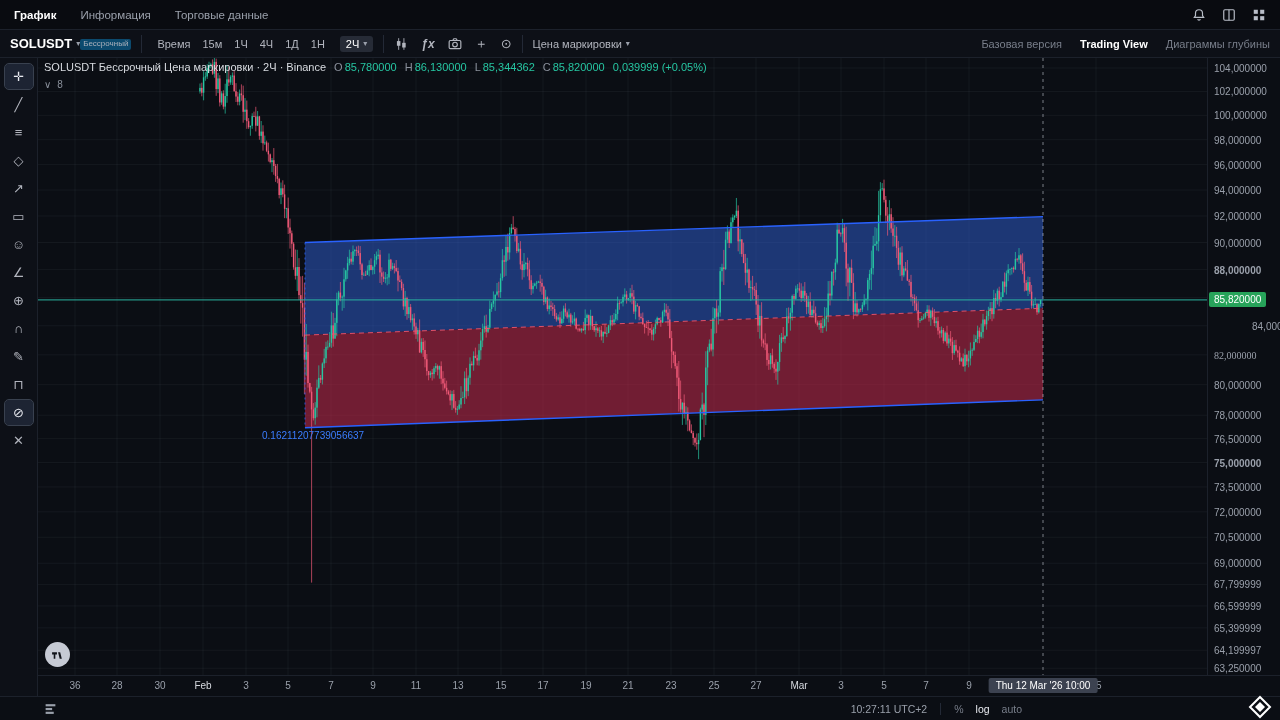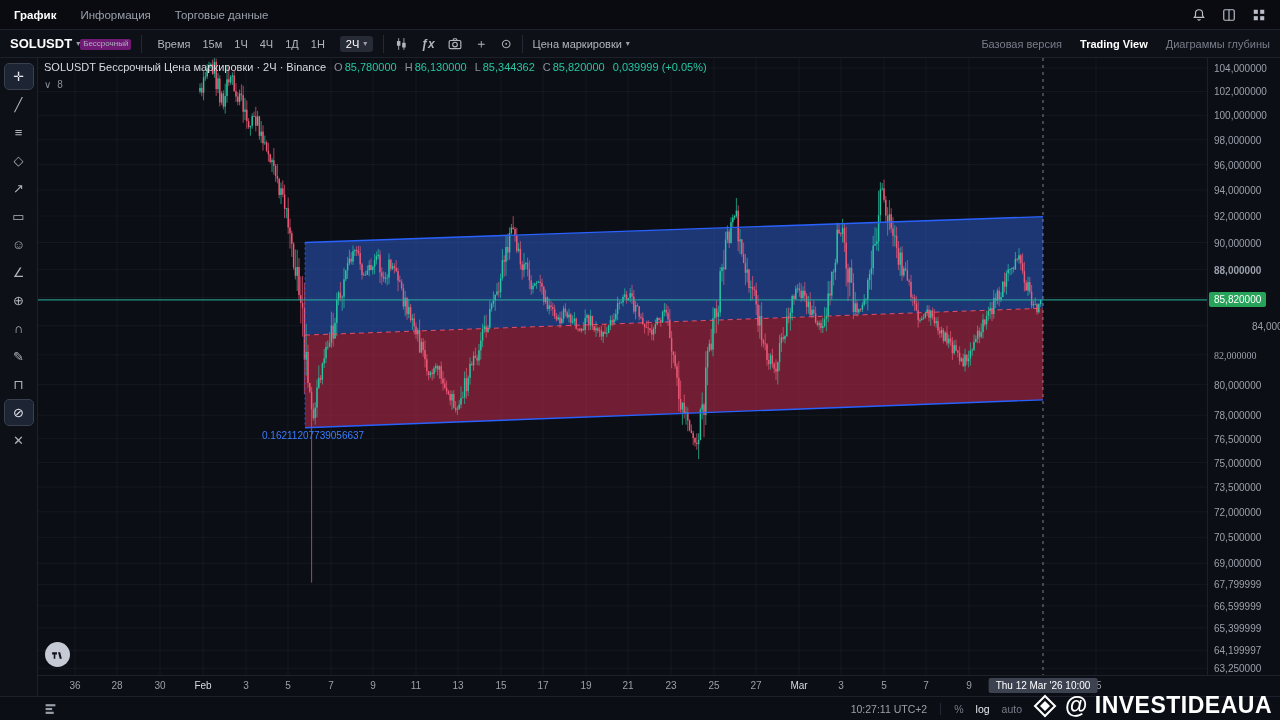--- a/index.html
+++ b/index.html
@@ -18,21 +18,21 @@
   .menu-icons{display:flex;gap:16px;align-items:center;color:#b9bec8}
   .micon{display:flex;align-items:center;cursor:pointer}
   
   .symbolbar{position:absolute;top:30px;left:0;right:0;height:28px;background:#0d1017;
     border-bottom:1px solid #1c212b;display:flex;align-items:center;padding:0 10px;gap:10px;
     box-sizing:border-box;z-index:30}
   .symbol-block{display:flex;flex-direction:row;justify-content:center;line-height:1;cursor:pointer}
   .symbol-top{display:flex;align-items:center;gap:4px}
   .symbol-name{font-size:13px;font-weight:bold;color:#fff}
   .caret{font-size:8px;color:#9aa0ab}
-  .contract-tag{font-size:8px;color:#aab0bb;background:#701a75;padding:1px 3px;border-radius:2px;margin-top:2px;width:max-content}
+  .contract-tag{font-size:8px;color:#aab0bb;background:#0c4a6e;padding:1px 3px;border-radius:2px;margin-top:2px;width:max-content}
   .vdiv{width:1px;height:18px;background:#232936}
   .intervals{display:flex;align-items:center;gap:2px}
   .interval{font-size:11px;color:#b2b5be;padding:2px 5px;cursor:pointer;border-radius:3px}
   .interval-active{font-size:11px;color:#fff;background:#262b36;border-radius:3px;padding:2px 6px;
     display:flex;gap:4px;align-items:center;cursor:pointer}
   .tb-icons{display:flex;align-items:center;gap:13px;color:#b2b5be}
   .tb-icon{display:flex;align-items:center;cursor:pointer;font-size:13px}
   .fx{font-size:12px;font-style:italic;font-weight:bold}
   .price-type{font-size:11px;color:#b2b5be;display:flex;gap:4px;align-items:center;cursor:pointer}
   .right-tabs{margin-left:auto;display:flex;gap:18px;align-items:center}
@@ -1217,21 +1217,21 @@
     <div class="ytick" style="top: 127.023px;">94,000000</div>
     <div class="ytick" style="top: 152.981px;">92,000000</div>
     <div class="ytick" style="top: 179.51px;">90,000000</div>
     <div class="ytick" style="top: 206.634px; font-weight: bold;">88,000000</div>
     <div class="ytick" style="top: 234.383px;">86,000000</div>
     <div class="ytick" style="top: 262.784px; margin-left: 38px;">84,000000</div>
     <div class="ytick" style="top: 291.87px; font-family: Liberation Serif, serif;">82,000000</div>
     <div class="ytick" style="top: 321.674px;">80,000000</div>
     <div class="ytick" style="top: 352.232px;">78,000000</div>
     <div class="ytick" style="top: 375.67px;">76,500000</div>
-    <div class="ytick" style="top: 399.572px;">75,000000</div>
+    <div class="ytick" style="top: 399.572px; font-weight: bold;">75,000000</div>
     <div class="ytick" style="top: 423.956px;">73,500000</div>
     <div class="ytick" style="top: 448.844px;">72,000000</div>
     <div class="ytick" style="top: 474.255px;">70,500000</div>
     <div class="ytick" style="top: 500.213px;">69,000000</div>
     <div class="ytick" style="top: 521.389px;">67,799999</div>
     <div class="ytick" style="top: 542.943px;">66,599999</div>
     <div class="ytick" style="top: 564.889px;">65,399999</div>
     <div class="ytick" style="top: 587.242px;">64,199997</div>
     <div class="ytick" style="top: 605.236px;">63,250000</div>
   </div>
@@ -1289,14 +1289,13 @@
         <span class="status-btn">auto</span>
       </span>
   </div>
 </div>
 
 <div class="watermark">
   <svg width="24" height="24" viewBox="0 0 24 24">
     <path d="M12 2 22 12 12 22 2 12Z" fill="none" stroke="#fff" stroke-width="2"></path>
     <path d="M12 7 17 12 12 17 7 12Z" fill="#fff"></path>
   </svg>
-  <span>@ INVESTIDEAUA</span>
 </div>
 
 </body></html>

